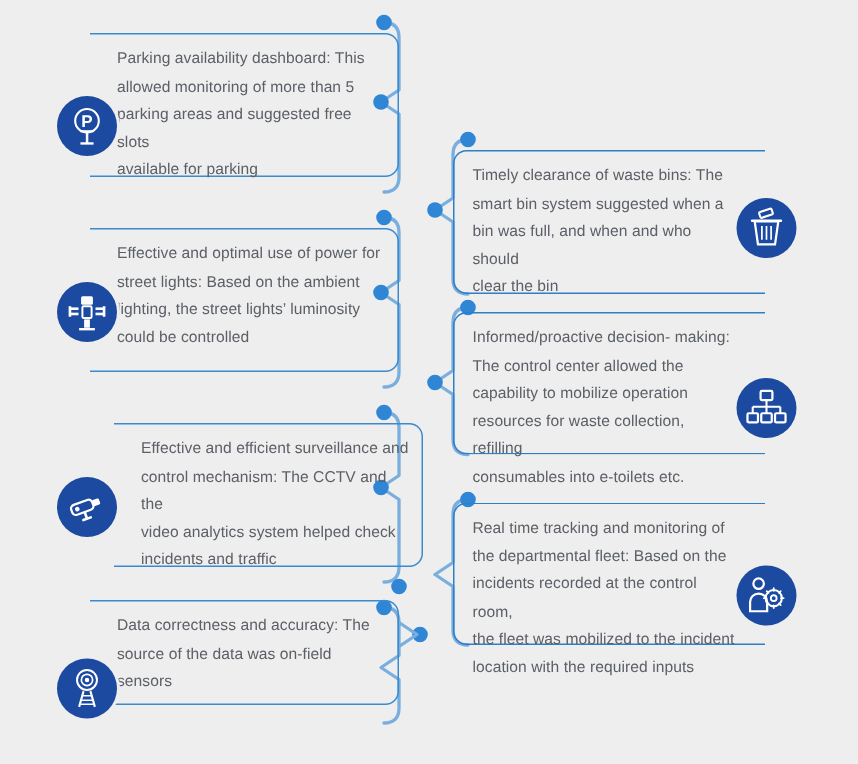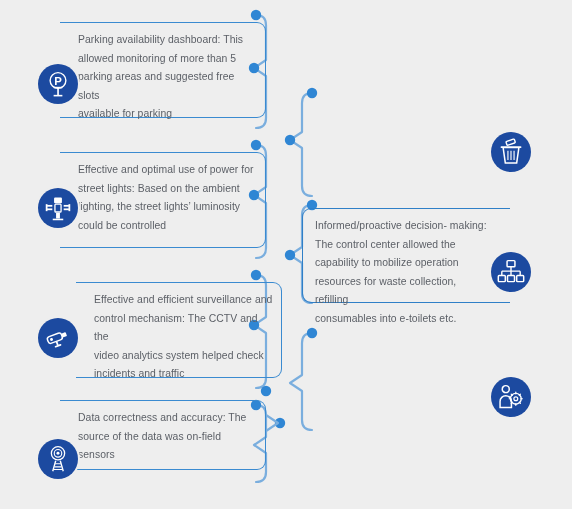--- a/index.html
+++ b/index.html
@@ -121,29 +121,42 @@
 video analytics system helped check
 incidents and traffic</div>
   </div>
 
   <div class="card left" style="left:60px;top:400px;width:206px;height:70px;">
     <div class="txt">Data correctness and accuracy: The
 source of the data was on-field
 sensors</div>
   </div>
 
+  <div class="card right" style="left:302px;top:100px;width:208px;height:96px;">
+    <div class="txt">Timely clearance of waste bins: The
+smart bin system suggested when a
+bin was full, and when and who should
+clear the bin</div>
+  </div>
 
   <div class="card right" style="left:302px;top:208px;width:208px;height:95px;">
     <div class="txt">Informed/proactive decision- making:
 The control center allowed the
 capability to mobilize operation
 resources for waste collection, refilling
 consumables into e-toilets etc.</div>
   </div>
 
+  <div class="card right" style="left:302px;top:335px;width:208px;height:95px;">
+    <div class="txt">Real time tracking and monitoring of
+the departmental fleet: Based on the
+incidents recorded at the control room,
+the fleet was mobilized to the incident
+location with the required inputs</div>
+  </div>
 
   <div class="chip" style="left:36px;top:62px;width:44px;height:44px;border-radius:50%;"></div>
   <div class="chip" style="left:36px;top:186px;width:44px;height:44px;border-radius:50%;"></div>
   <div class="chip" style="left:36px;top:316px;width:44px;height:44px;border-radius:50%;"></div>
   <div class="chip" style="left:36px;top:437px;width:44px;height:44px;border-radius:50%;"></div>
   <div class="chip" style="left:489px;top:130px;width:44px;height:44px;border-radius:50%;"></div>
   <div class="chip" style="left:489px;top:250px;width:44px;height:44px;border-radius:50%;"></div>
   <div class="chip" style="left:489px;top:375px;width:44px;height:44px;border-radius:50%;"></div>
 
   <div class="badge" style="left:38px;top:64px;width:40px;height:40px;">

